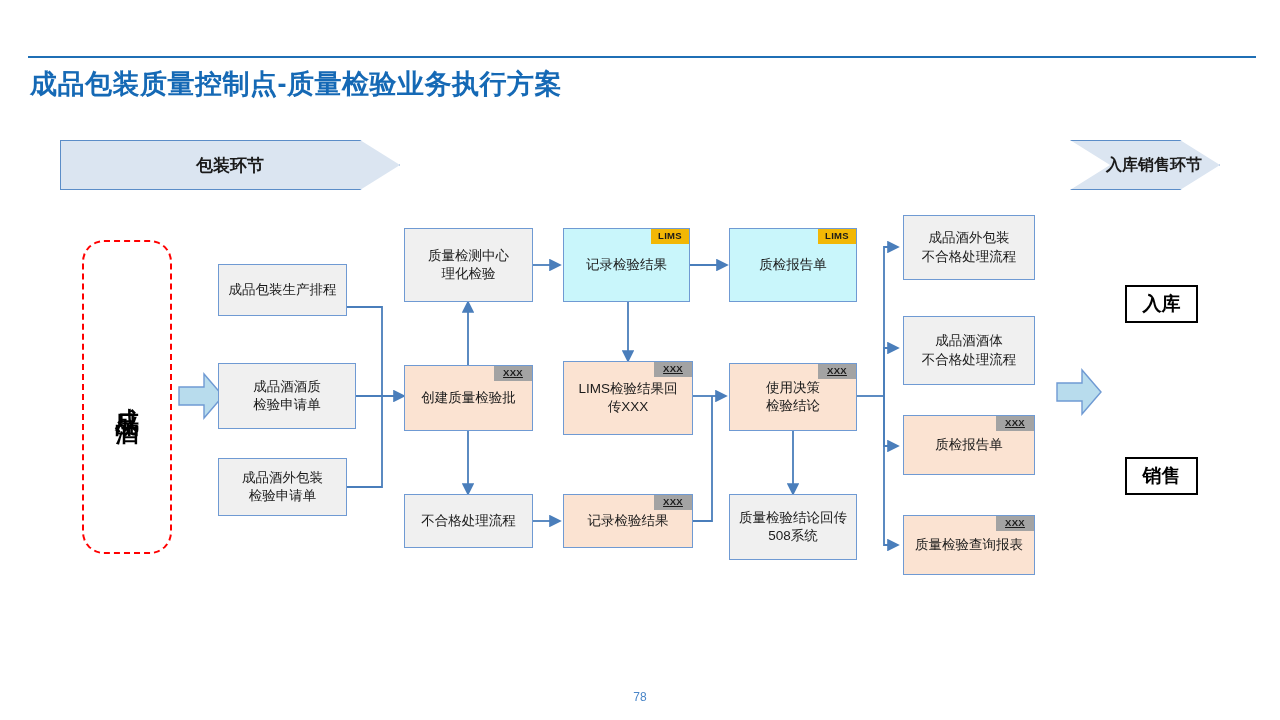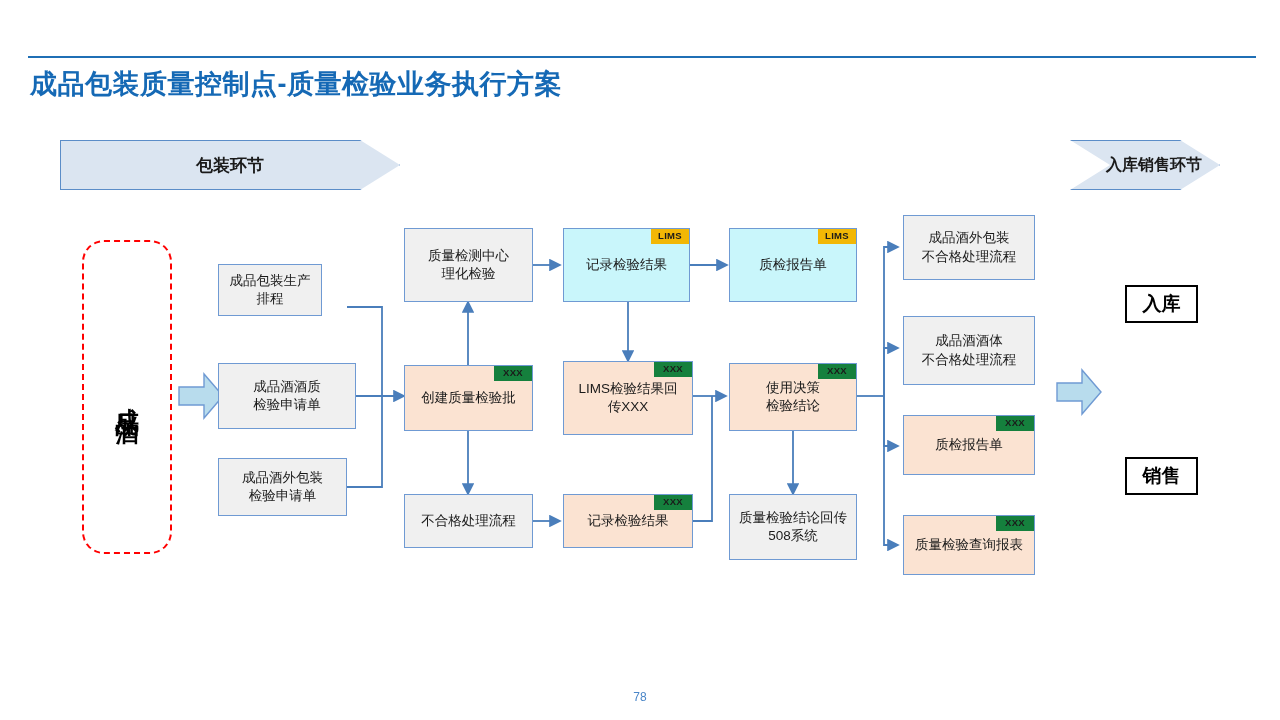--- a/index.html
+++ b/index.html
@@ -63,21 +63,21 @@
   .n-cyan{background:#c9f6fb;}
   .node .txt{position:relative;z-index:2;}
 
   .badge{
     position:absolute;top:0;right:0;height:15px;min-width:38px;
     font-size:9.5px;font-weight:bold;color:#1a1a1a;
     display:flex;align-items:center;justify-content:center;
     letter-spacing:.3px;z-index:3;
   }
   .badge-amber{background:#f2b705;}
-  .badge-blue{background:#15803d;}
+  .badge-blue{background:#a3a3a3;text-decoration:underline;}
 
   
   .term{
     position:absolute;box-sizing:border-box;background:#fff;border:2px solid #000;
     display:flex;align-items:center;justify-content:center;
     font-size:19px;font-weight:bold;color:#000;
   }
 
   
   .blockarrow{position:absolute;}
@@ -152,21 +152,21 @@
   <div class="source-box">
     <div class="source-label">成品酒</div>
   </div>
 
   <div class="blockarrow" style="left:178px;top:372px;">
     <svg width="46" height="48" viewBox="0 0 46 48">
       <path d="M1,15 L26,15 L26,2 L45,24 L26,46 L26,33 L1,33 z" fill="#b8dced" stroke="#6f9ad3" stroke-width="1.4"></path>
     </svg>
   </div>
 
-  <div class="node n-grey" style="left:218px;top:264px;width:104px;height:52px;">
+  <div class="node n-grey" style="left:218px;top:264px;width:129px;height:52px;">
     <span class="txt">成品包装生产排程</span>
   </div>
 
   <div class="node n-grey" style="left:218px;top:363px;width:138px;height:66px;">
     <span class="txt" id="n-wine-request">成品酒酒质<br>检验申请单</span>
   </div>
 
   <div class="node n-grey" style="left:218px;top:458px;width:129px;height:58px;">
     <span class="txt" id="n-pack-request">成品酒外包装<br>检验申请单</span>
   </div>

